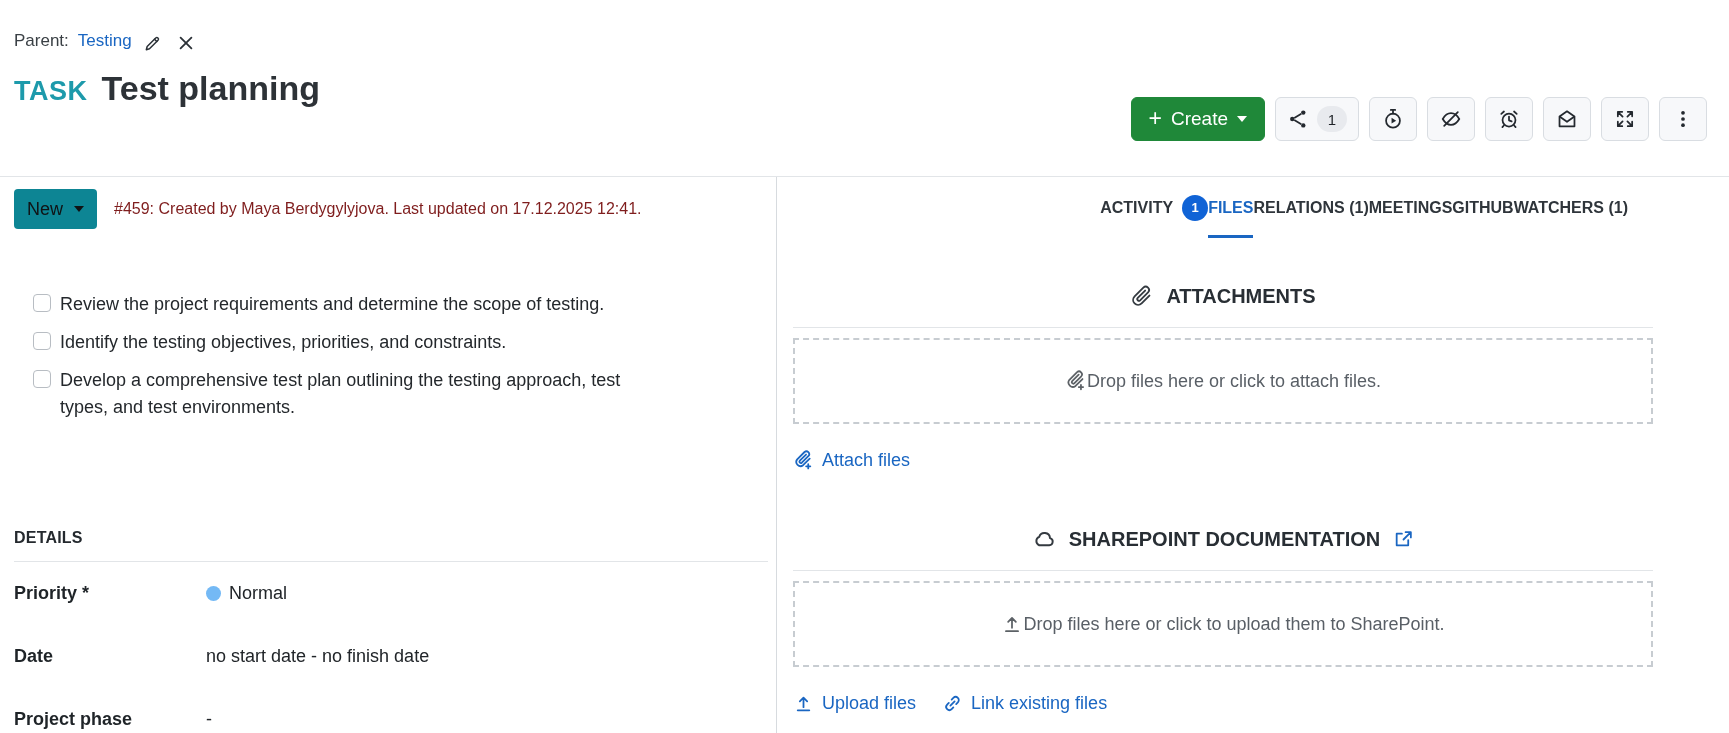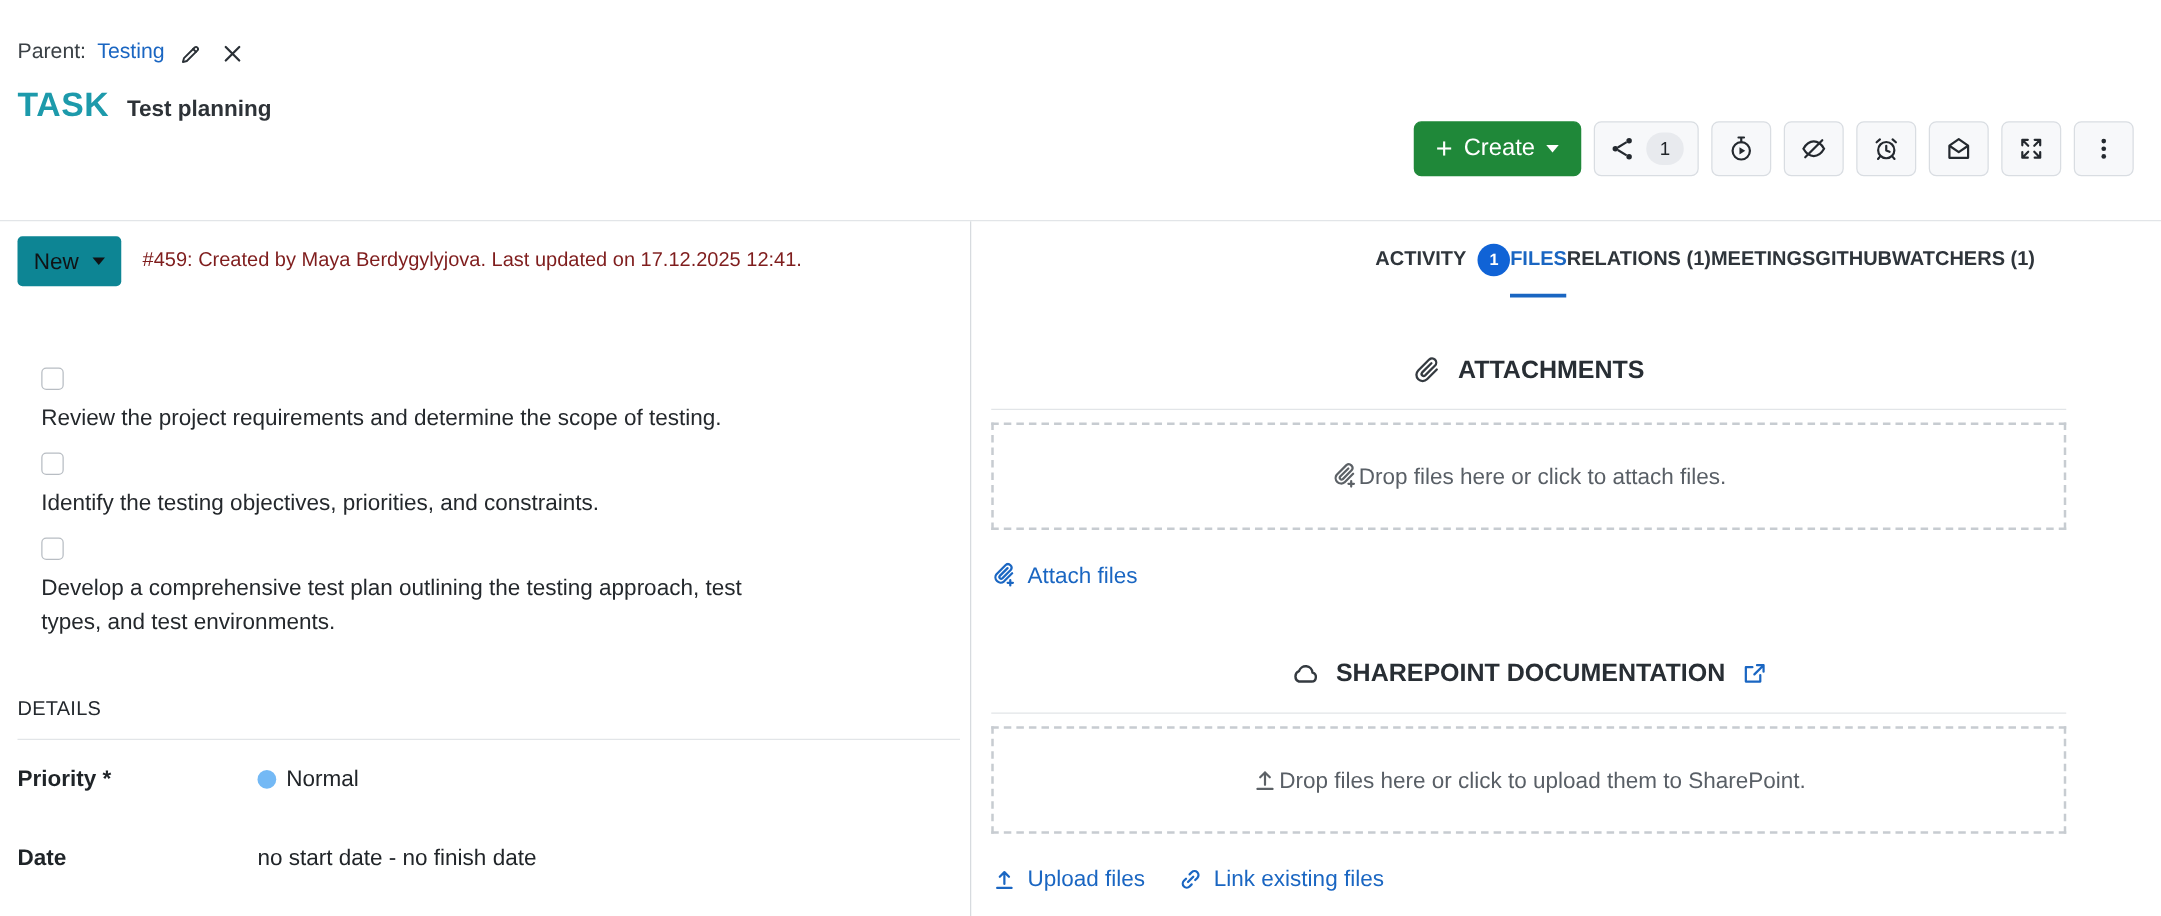--- a/index.html
+++ b/index.html
@@ -15,21 +15,21 @@
 
   
   .header{position:relative; height:146px; border-bottom:1px solid var(--divider);}
   .parent-row{display:flex; align-items:flex-start; gap:9px; margin:31px 0 0 14px; font-size:17px;}
   .parent-label{color:#3a4045;}
   .parent-link{color:var(--link-blue); text-decoration:none; cursor:pointer;}
   .mini-btn{display:flex; align-items:center; justify-content:center; width:24px; height:24px;
     color:#2b3137; cursor:pointer; background:none; border:none;}
   .title-row{display:flex; align-items:baseline; gap:14px; margin:14px 0 0 14px;}
   .wp-type{color:var(--type-teal); font-size:27px; font-weight:700; letter-spacing:.5px;}
-  .wp-title{color:#2d3237; font-size:18px; font-weight:700;}
+  .wp-title{color:#2d3237; font-size:34px; font-weight:700;}
   .toolbar{position:absolute; top:66px; right:22px; display:flex; align-items:center; gap:10px;}
   .btn-create{display:flex; align-items:center; gap:9px; height:44px; padding:0 17px;
     background:var(--create-green); color:#fff; border:1px solid var(--create-green);
     border-radius:6px; font-size:19px; font-family:inherit; cursor:pointer;}
   .btn-create .plus{font-size:23px; font-weight:400; line-height:1; margin-top:-2px;}
   .caret{width:0; height:0; border-left:5px solid transparent; border-right:5px solid transparent;
     border-top:6px solid currentColor; display:inline-block;}
   .btn-icon{display:flex; align-items:center; justify-content:center; gap:8px; min-width:48px; height:44px;
     padding:0 11px; background:var(--btn-bg); border:1px solid var(--btn-border); border-radius:6px;
     color:#24292f; cursor:pointer;}
@@ -42,25 +42,25 @@
   .right{flex:1; padding:0 0 0 16px;}
   .right-inner{width:860px;}
 
   
   .status-row{display:flex; align-items:center; gap:17px;}
   .status-btn{display:flex; align-items:center; gap:11px; height:40px; padding:0 13px;
     background:var(--status-teal); color:#101315; border:none; border-radius:4px;
     font-size:18px; font-family:inherit; cursor:pointer;}
   .meta{font-size:16px; color:#7f1d1d;}
   .checklist{margin:62px 0 0 19px;}
-  .check-item{display:flex; gap:9px; margin-bottom:11px;flex-direction:column;}
+  .check-item{display:flex; gap:9px; margin-bottom:11px;}
   .checkbox{flex:0 0 auto; width:18px; height:18px; margin-top:3px; background:#fff;
     border:1.5px solid #b8bdc3; border-radius:4px; cursor:pointer;}
   .check-text{font-size:18px; line-height:27px; color:#24282c; max-width:600px;}
-  .details-heading{margin-top:48px; font-size:16px; font-weight:400; color:#24292e; letter-spacing:.2px;}
+  .details-heading{margin-top:108px; font-size:16px; font-weight:700; color:#24292e; letter-spacing:.2px;}
   .details-divider{margin-top:14px; border-bottom:1px solid var(--divider);}
   .field-row{display:grid; grid-template-columns:192px 1fr; align-items:center; padding:21px 0; min-height:60px;}
   .field-label{font-size:18px; font-weight:700; color:#1f2428;}
   .field-value{font-size:18px; color:#212529; display:flex; align-items:center; cursor:pointer;}
   .dot{width:15px; height:15px; border-radius:50%; background:var(--priority-dot); margin-right:8px;}
 
   
   .tabbar{display:flex; justify-content:flex-end; align-items:stretch; height:61px; padding:0 25px 0 30px;}
   .tab{position:relative; display:flex; align-items:center; gap:9px; font-size:16px; font-weight:700;
     color:#2f353b; cursor:pointer; white-space:nowrap;}

